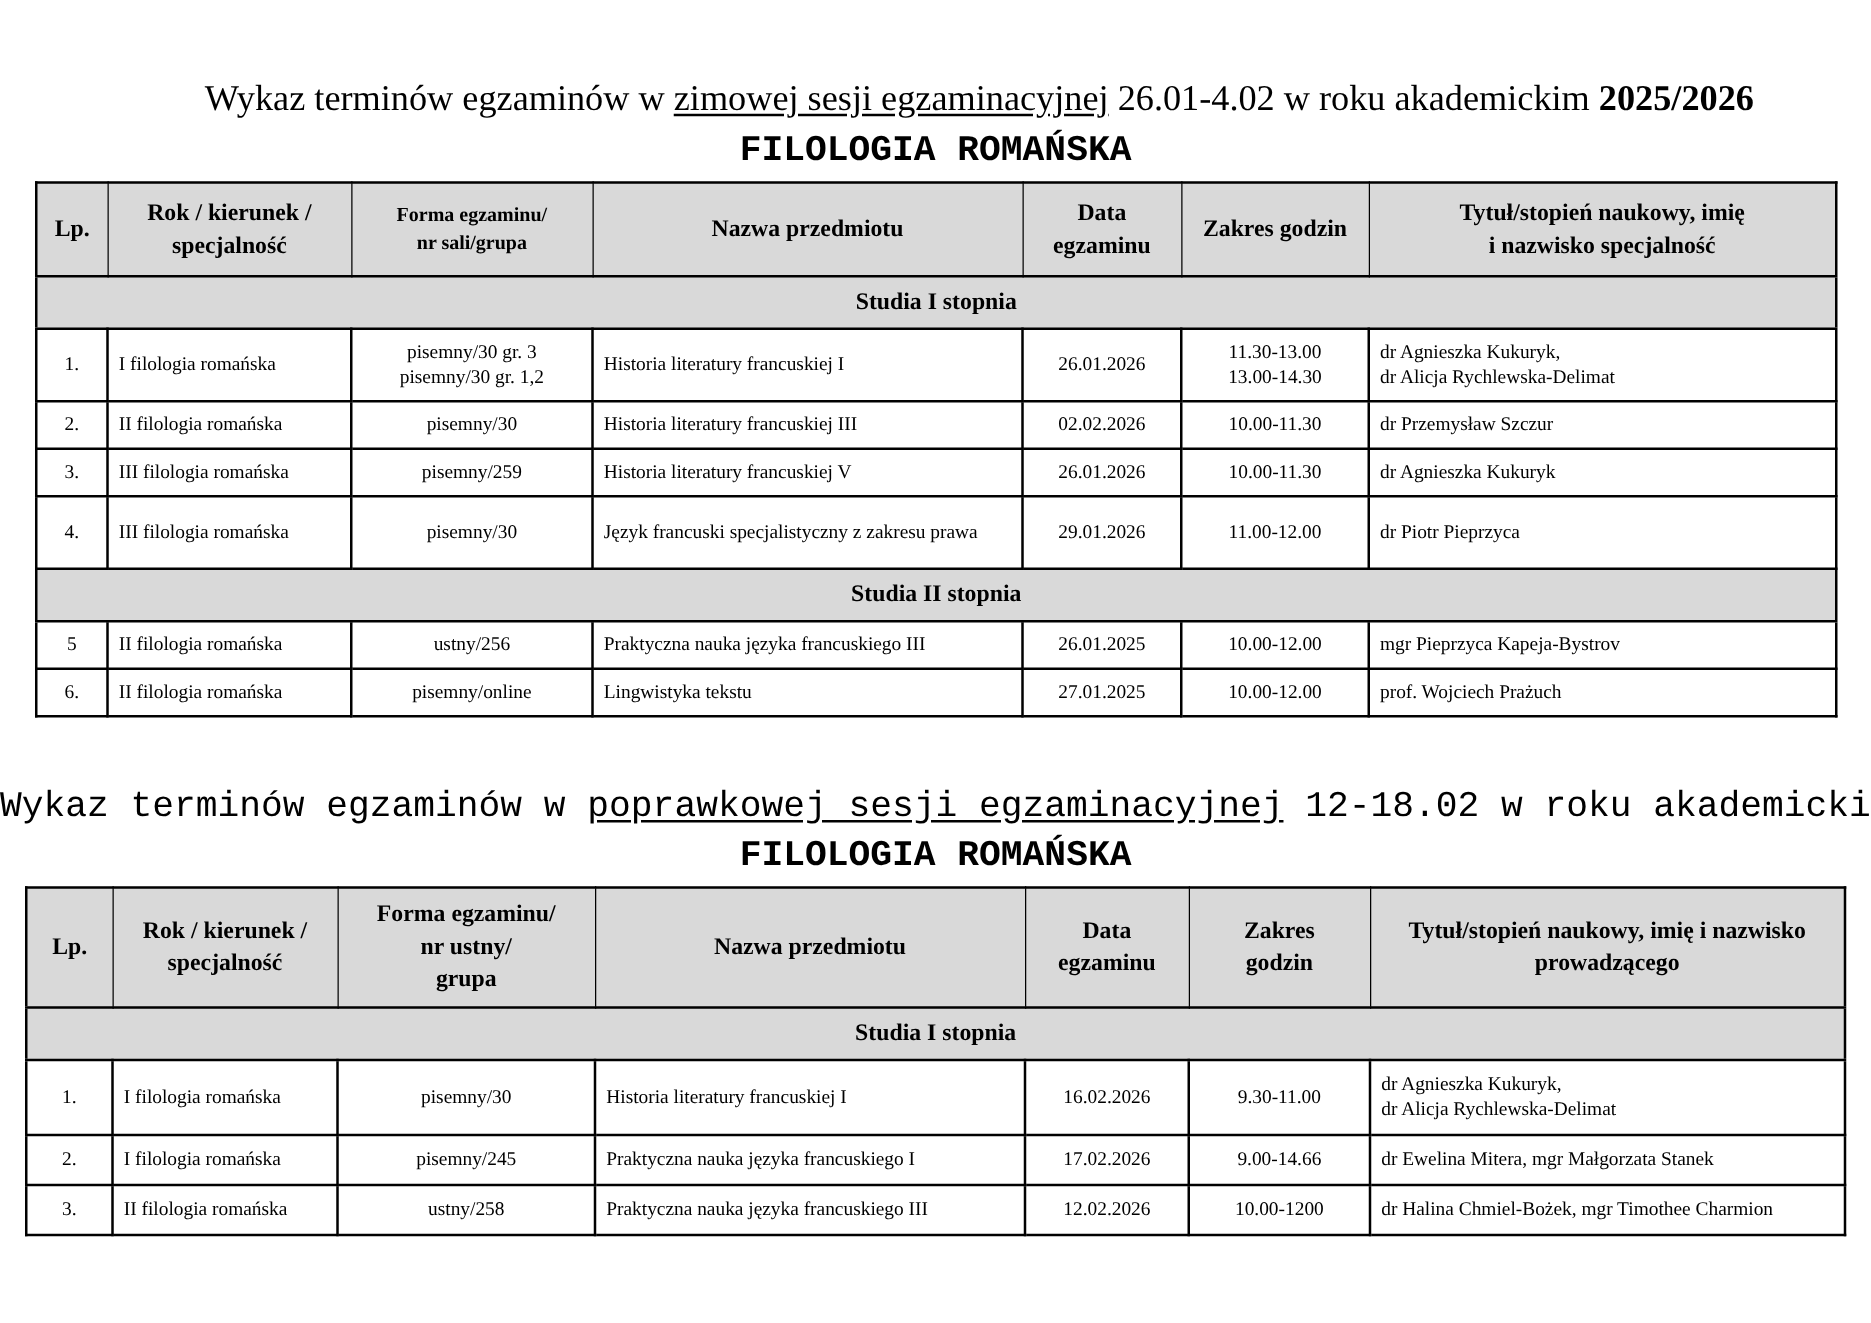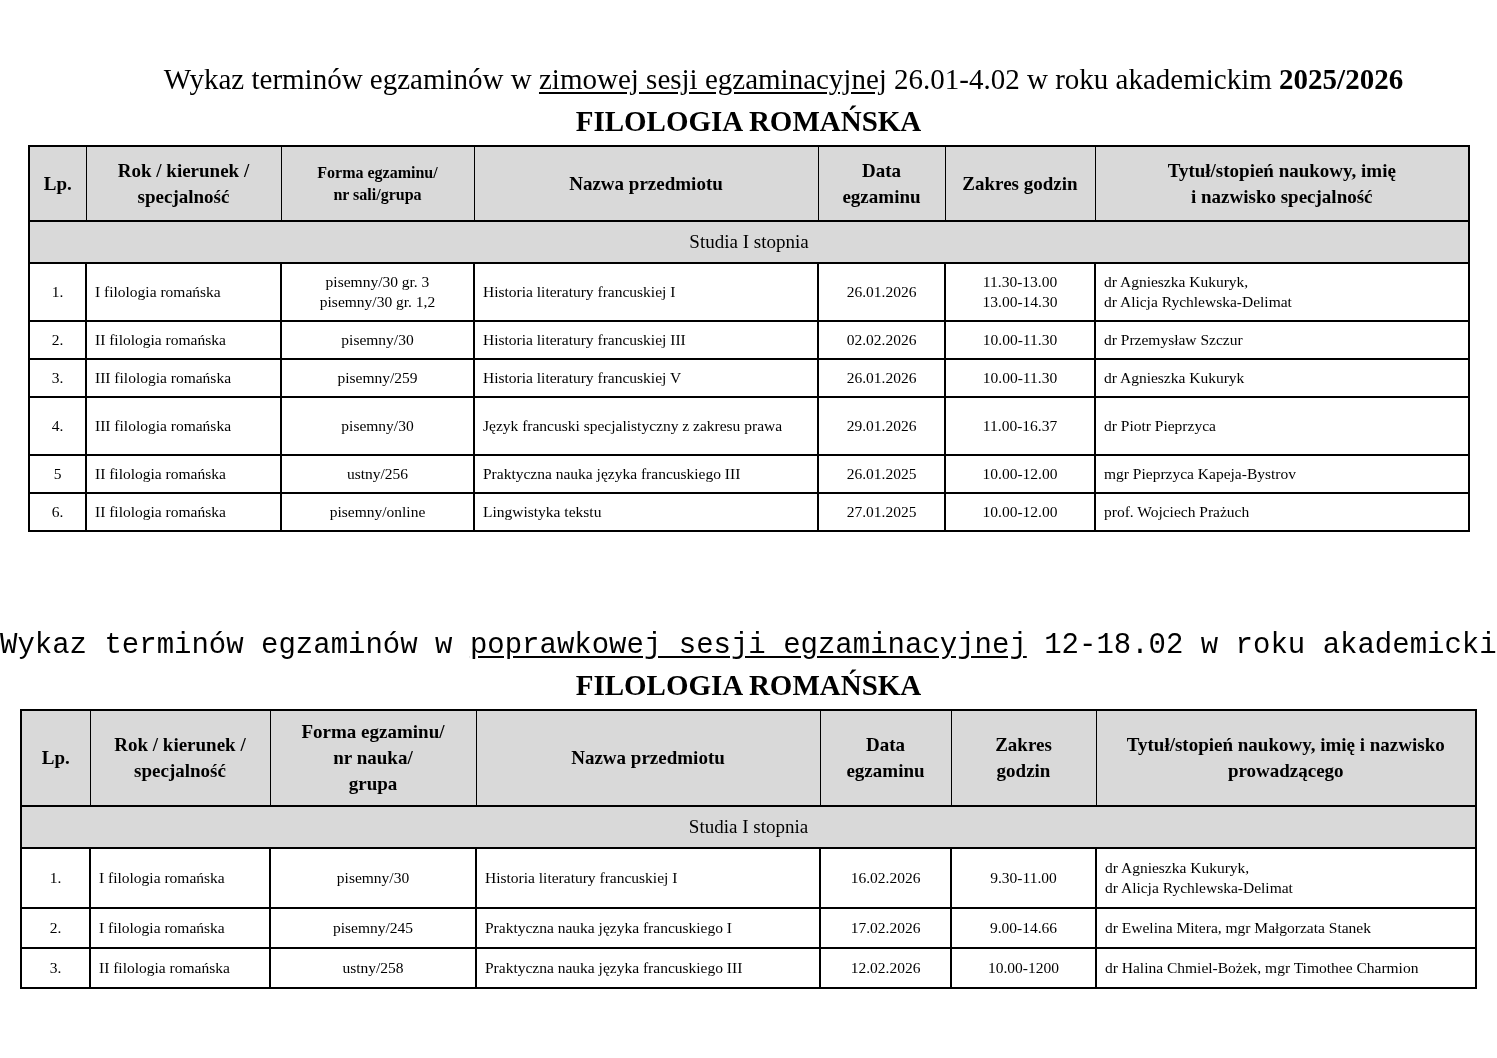--- a/index.html
+++ b/index.html
@@ -27,20 +27,21 @@
     .section-title u { text-decoration: underline; text-underline-offset: 3px; }
     .section-title b { font-weight: bold; }
     .faculty-title {
       position: absolute;
       left: 0;
       width: 1497px;
       text-align: center;
       font-size: 29px;
       font-weight: bold;
       line-height: 34px;
+      font-family: Liberation Mono, monospace;
     }
     table.exam {
       position: absolute;
       border-collapse: collapse;
       table-layout: fixed;
       border: 2.5px solid #000;
     }
     table.exam th, table.exam td {
       border: 1.5px solid #000;
       padding: 0 8px;
@@ -51,21 +52,21 @@
       font-weight: bold;
       text-align: center;
       font-size: 19px;
       line-height: 26px;
       border-width: 1px;
     }
     table.exam th.small { font-size: 16px; line-height: 22px; }
     table.exam tr.group td {
       background: #d9d9d9;
       text-align: center;
-      font-weight: normal;
+      font-weight: bold;
       font-size: 19px;
       border-top: 2.5px solid #000;
       border-bottom: 2.5px solid #000;
     }
     table.exam tr.row td {
       font-size: 15.5px;
       line-height: 20px;
       border-top: 2.5px solid #000;
       border-bottom: 2.5px solid #000;
       border-left: 2px solid #000;
@@ -170,25 +171,28 @@
       </tr>
       <tr class="row" style="height:58px">
         <td class="c">4.</td>
         <td class="l">III filologia romańska</td>
         <td class="c lines">
           <span>pisemny/30</span>
         </td>
         <td class="l">Język francuski specjalistyczny z zakresu prawa</td>
         <td class="c">29.01.2026</td>
         <td class="c lines">
-          <span>11.00-16.37</span>
+          <span>11.00-12.00</span>
         </td>
         <td class="l lines">
           <span>dr Piotr Pieprzyca</span>
         </td>
+      </tr>
+      <tr class="group" style="height:42px">
+        <td colspan="7">Studia II stopnia</td>
       </tr>
       <tr class="row" style="height:38px">
         <td class="c">5</td>
         <td class="l">II filologia romańska</td>
         <td class="c lines">
           <span>ustny/256</span>
         </td>
         <td class="l">Praktyczna nauka języka francuskiego III</td>
         <td class="c">26.01.2025</td>
         <td class="c lines">
@@ -233,21 +237,21 @@
   </colgroup>
   <thead>
     <tr style="height:96px;">
       <th>Lp.</th>
       <th class="lines">
           <span>Rok / kierunek /</span>
           <span>specjalność</span>
         </th>
       <th class="lines">
           <span>Forma egzaminu/</span>
-          <span>nr nauka/</span>
+          <span>nr ustny/</span>
           <span>grupa</span>
         </th>
       <th>Nazwa przedmiotu</th>
       <th class="lines">
           <span>Data</span>
           <span>egzaminu</span>
         </th>
       <th class="lines">
           <span>Zakres</span>
           <span>godzin</span>

